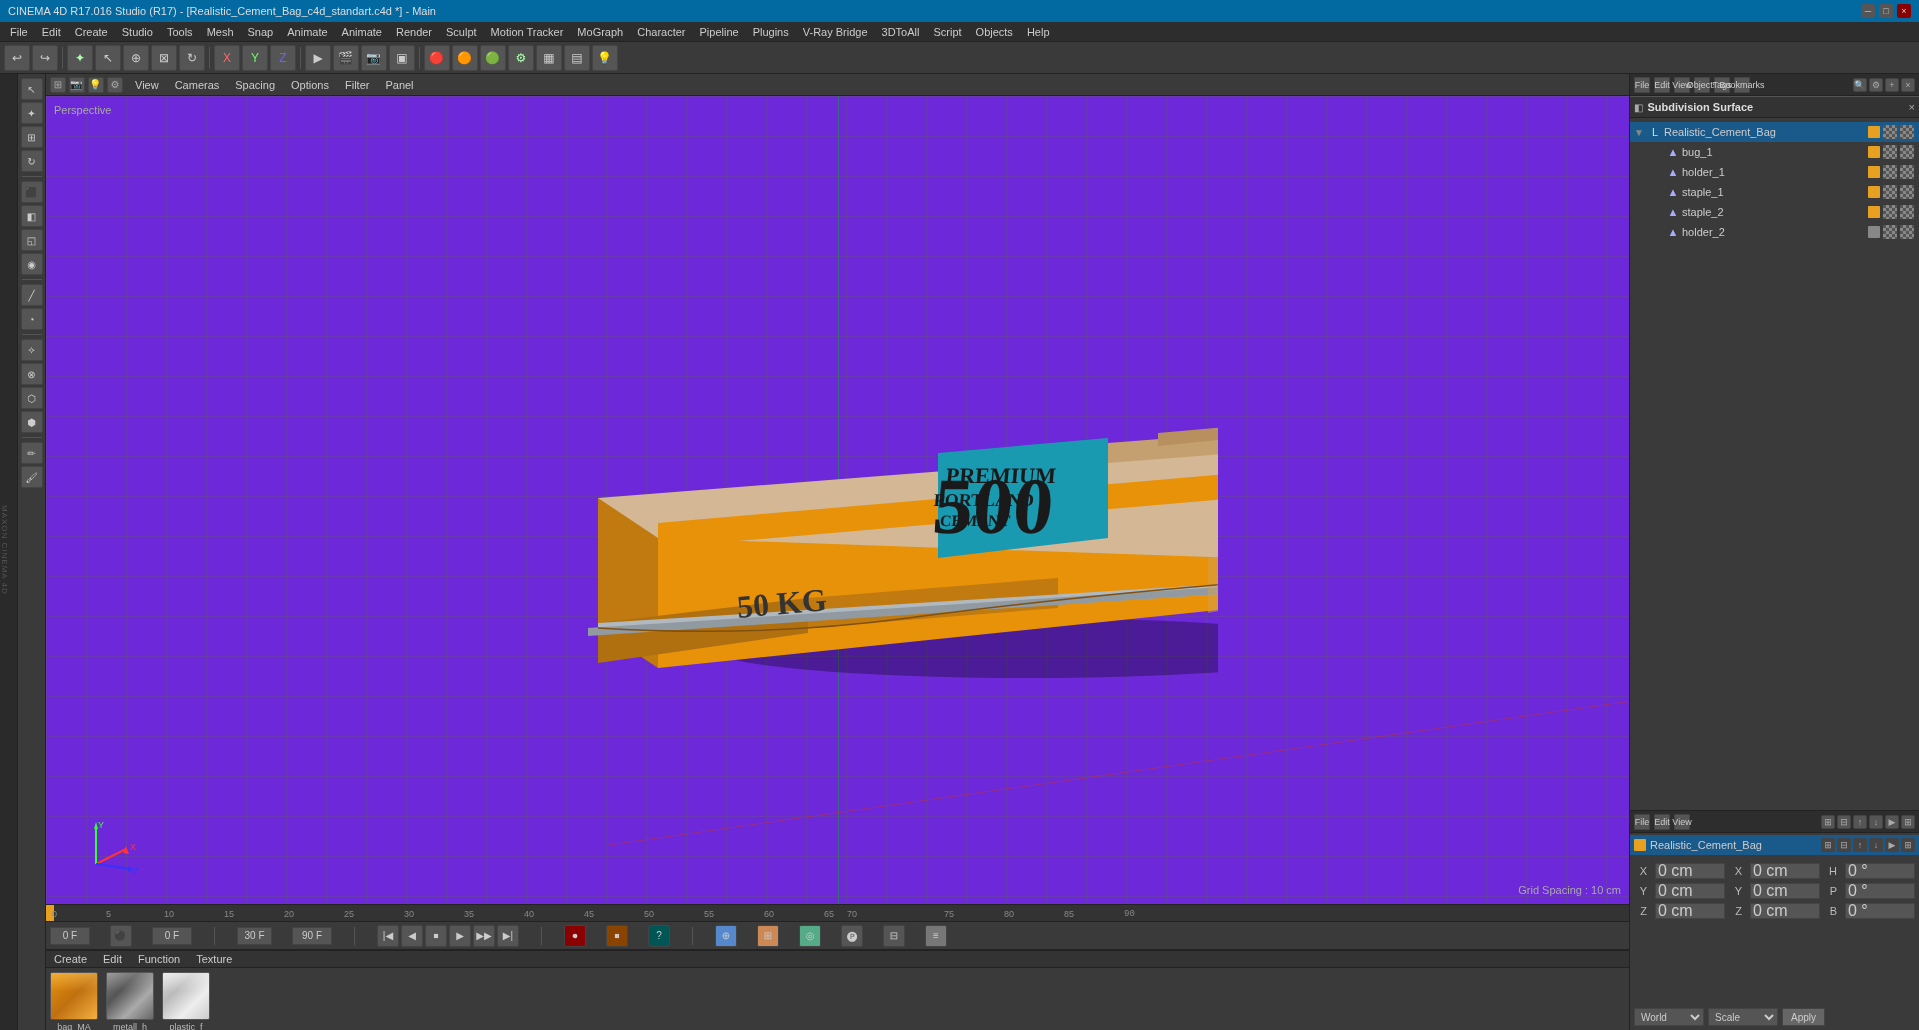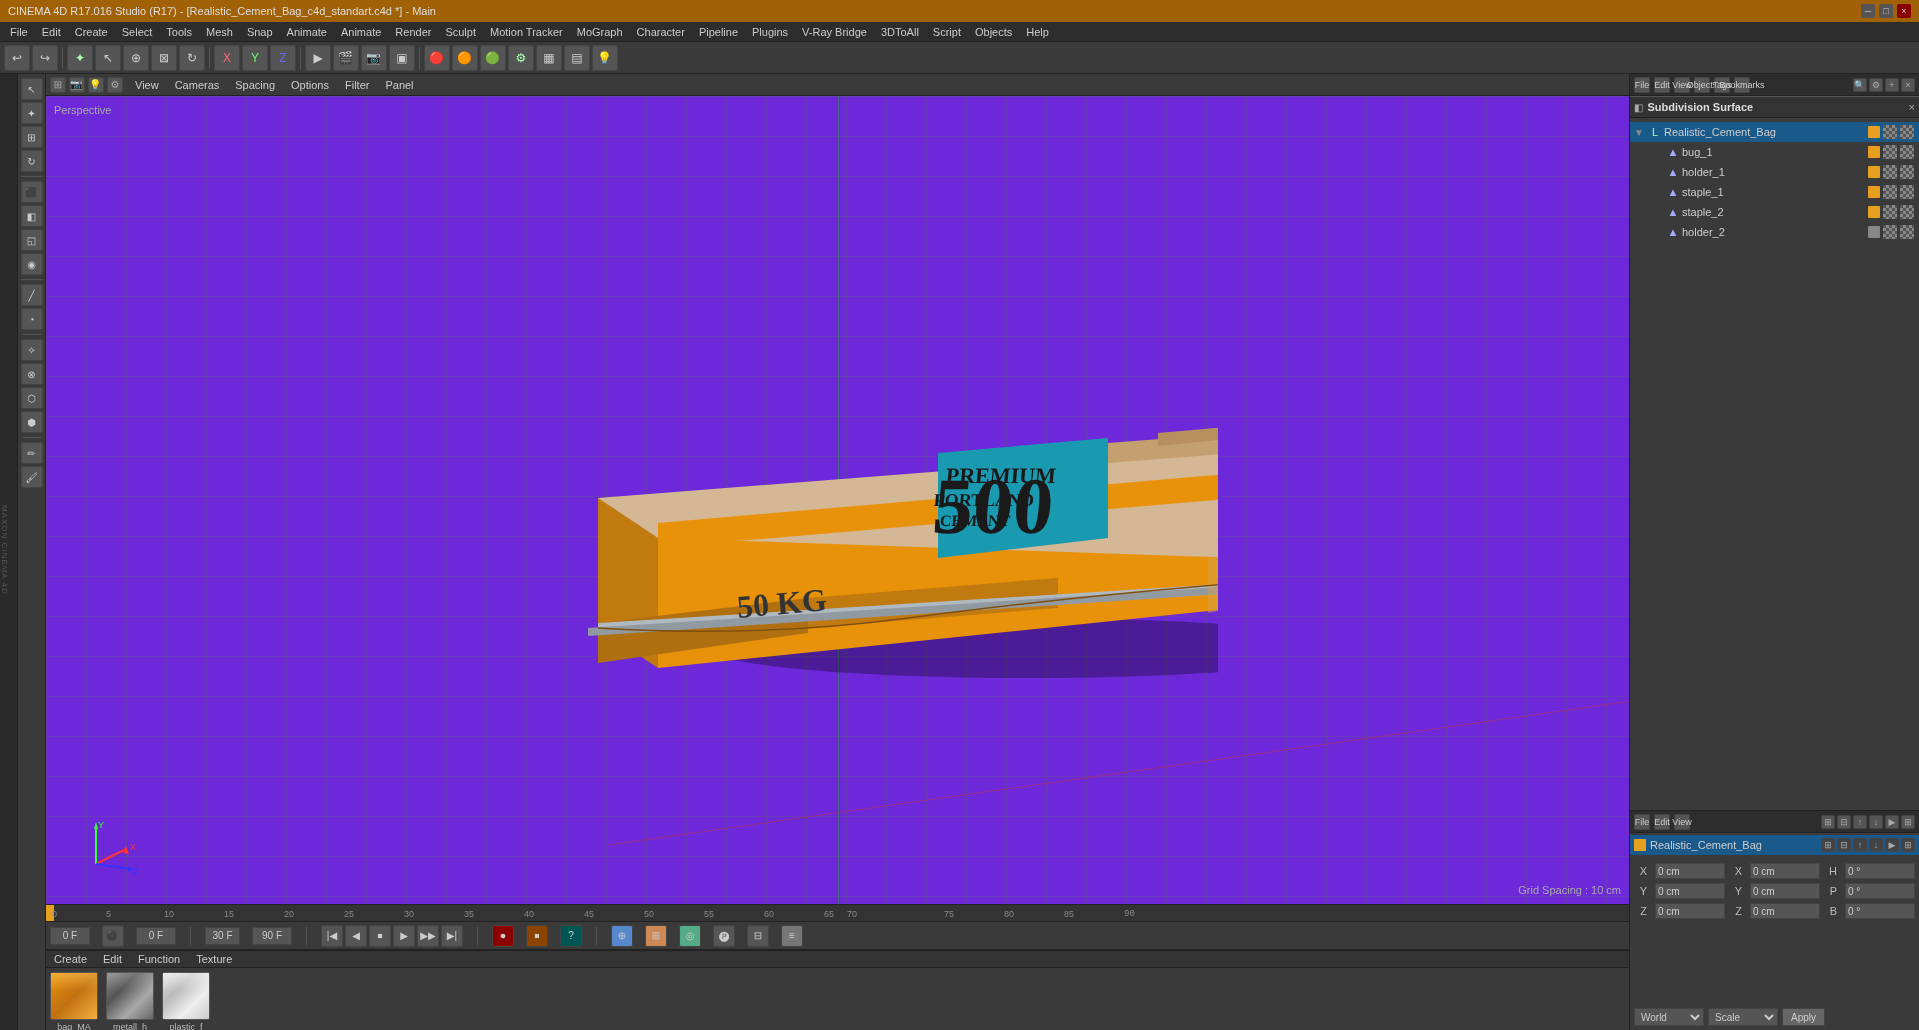--- a/index.html
+++ b/index.html
@@ -9,21 +9,21 @@
       background: #3c3c3c;
       font-family: Arial, sans-serif;
       font-size: 11px;
       color: #ccc;
       overflow: hidden;
     }
 
     
     #title-bar {
       height: 22px;
-      background: #a16207;
+      background: #0369a1;
       display: flex;
       align-items: center;
       padding: 0 8px;
       justify-content: space-between;
       color: #ddd;
       font-size: 11px;
     }
     #title-bar .win-controls { display: flex; gap: 4px; }
     .win-btn {
       width: 14px; height: 14px;
@@ -187,21 +187,21 @@
       font-size: 9px;
       color: #888;
     }
 
     #timeline-controls {
       height: 28px;
       background: #3a3a3a;
       display: flex;
       align-items: center;
       padding: 0 4px;
-      gap: 12px;
+      gap: 20px;
       border-bottom: 1px solid #222;
     }
 
     .tc-btn {
       width: 22px; height: 22px;
       background: #555;
       border: 1px solid #444;
       border-radius: 2px;
       display: flex; align-items: center; justify-content: center;
       cursor: pointer;
@@ -392,21 +392,21 @@
       display: flex;
       align-items: center;
       height: 20px;
       gap: 4px;
     }
     .attr-input {
       width: 70px; height: 16px;
       background: #555;
       border: 1px solid #444;
       color: #ccc;
-      font-size: 10px;
+      font-size: 16px;
       padding: 0 2px;
     }
 
     .attr-row-label { color: #bbb; font-size: 11px; width: 25px; text-align: right; margin-right: 4px; }
 
     .selected-obj-row {
       display: flex;
       align-items: center;
       height: 20px;
       padding: 2px 4px;
@@ -521,21 +521,21 @@
     <div class="win-btn">─</div>
     <div class="win-btn">□</div>
     <div class="win-btn" style="background:#8a0000;">×</div>
   </div>
 </div>
 
 <div id="menu-bar">
   <span class="menu-item">File</span>
   <span class="menu-item">Edit</span>
   <span class="menu-item">Create</span>
-  <span class="menu-item">Select</span>
+  <span class="menu-item">Studio</span>
   <span class="menu-item">Tools</span>
   <span class="menu-item">Mesh</span>
   <span class="menu-item">Snap</span>
   <span class="menu-item">Animate</span>
   <span class="menu-item">Animate</span>
   <span class="menu-item">Render</span>
   <span class="menu-item">Sculpt</span>
   <span class="menu-item">Motion Tracker</span>
   <span class="menu-item">MoGraph</span>
   <span class="menu-item">Character</span>

